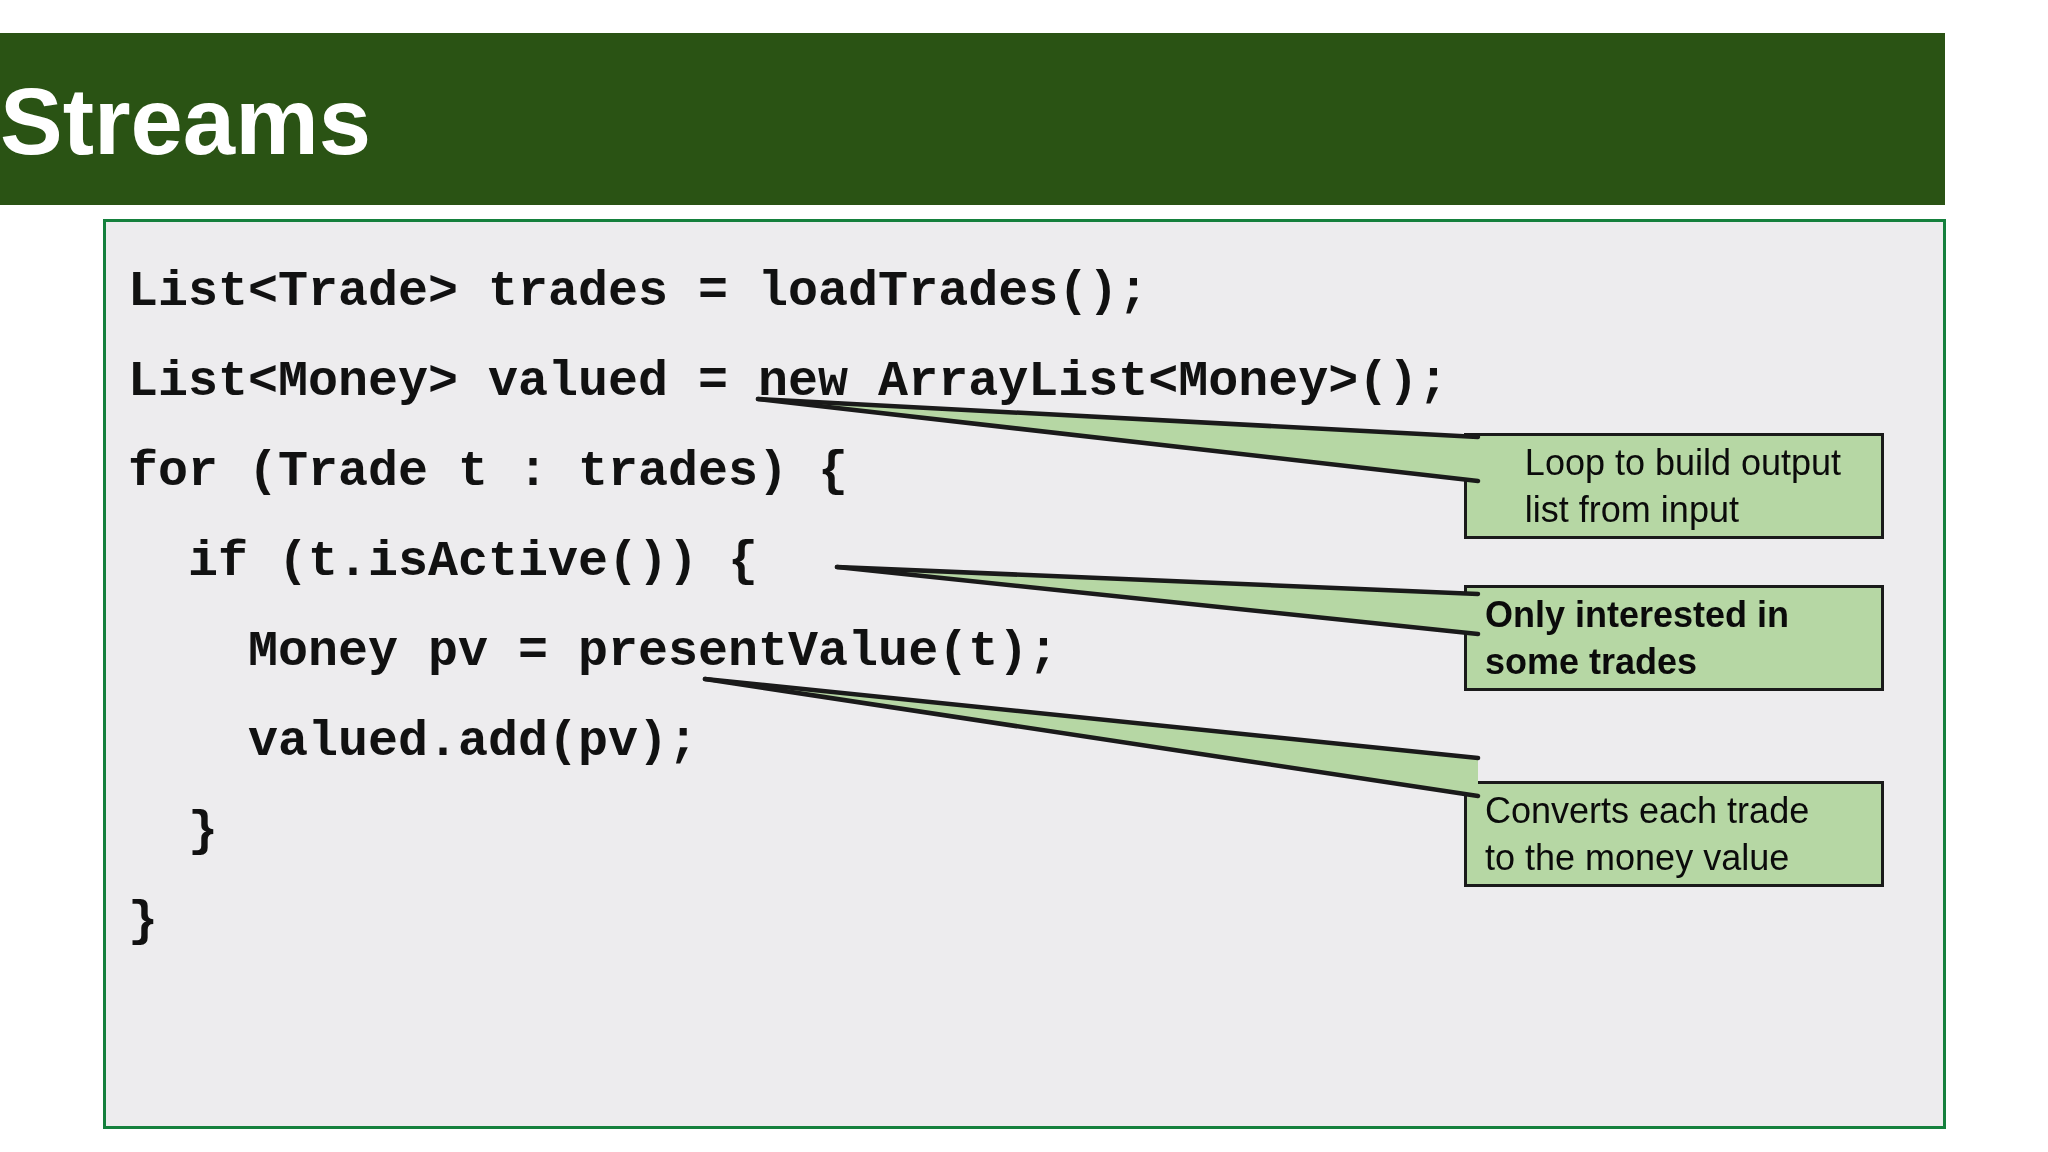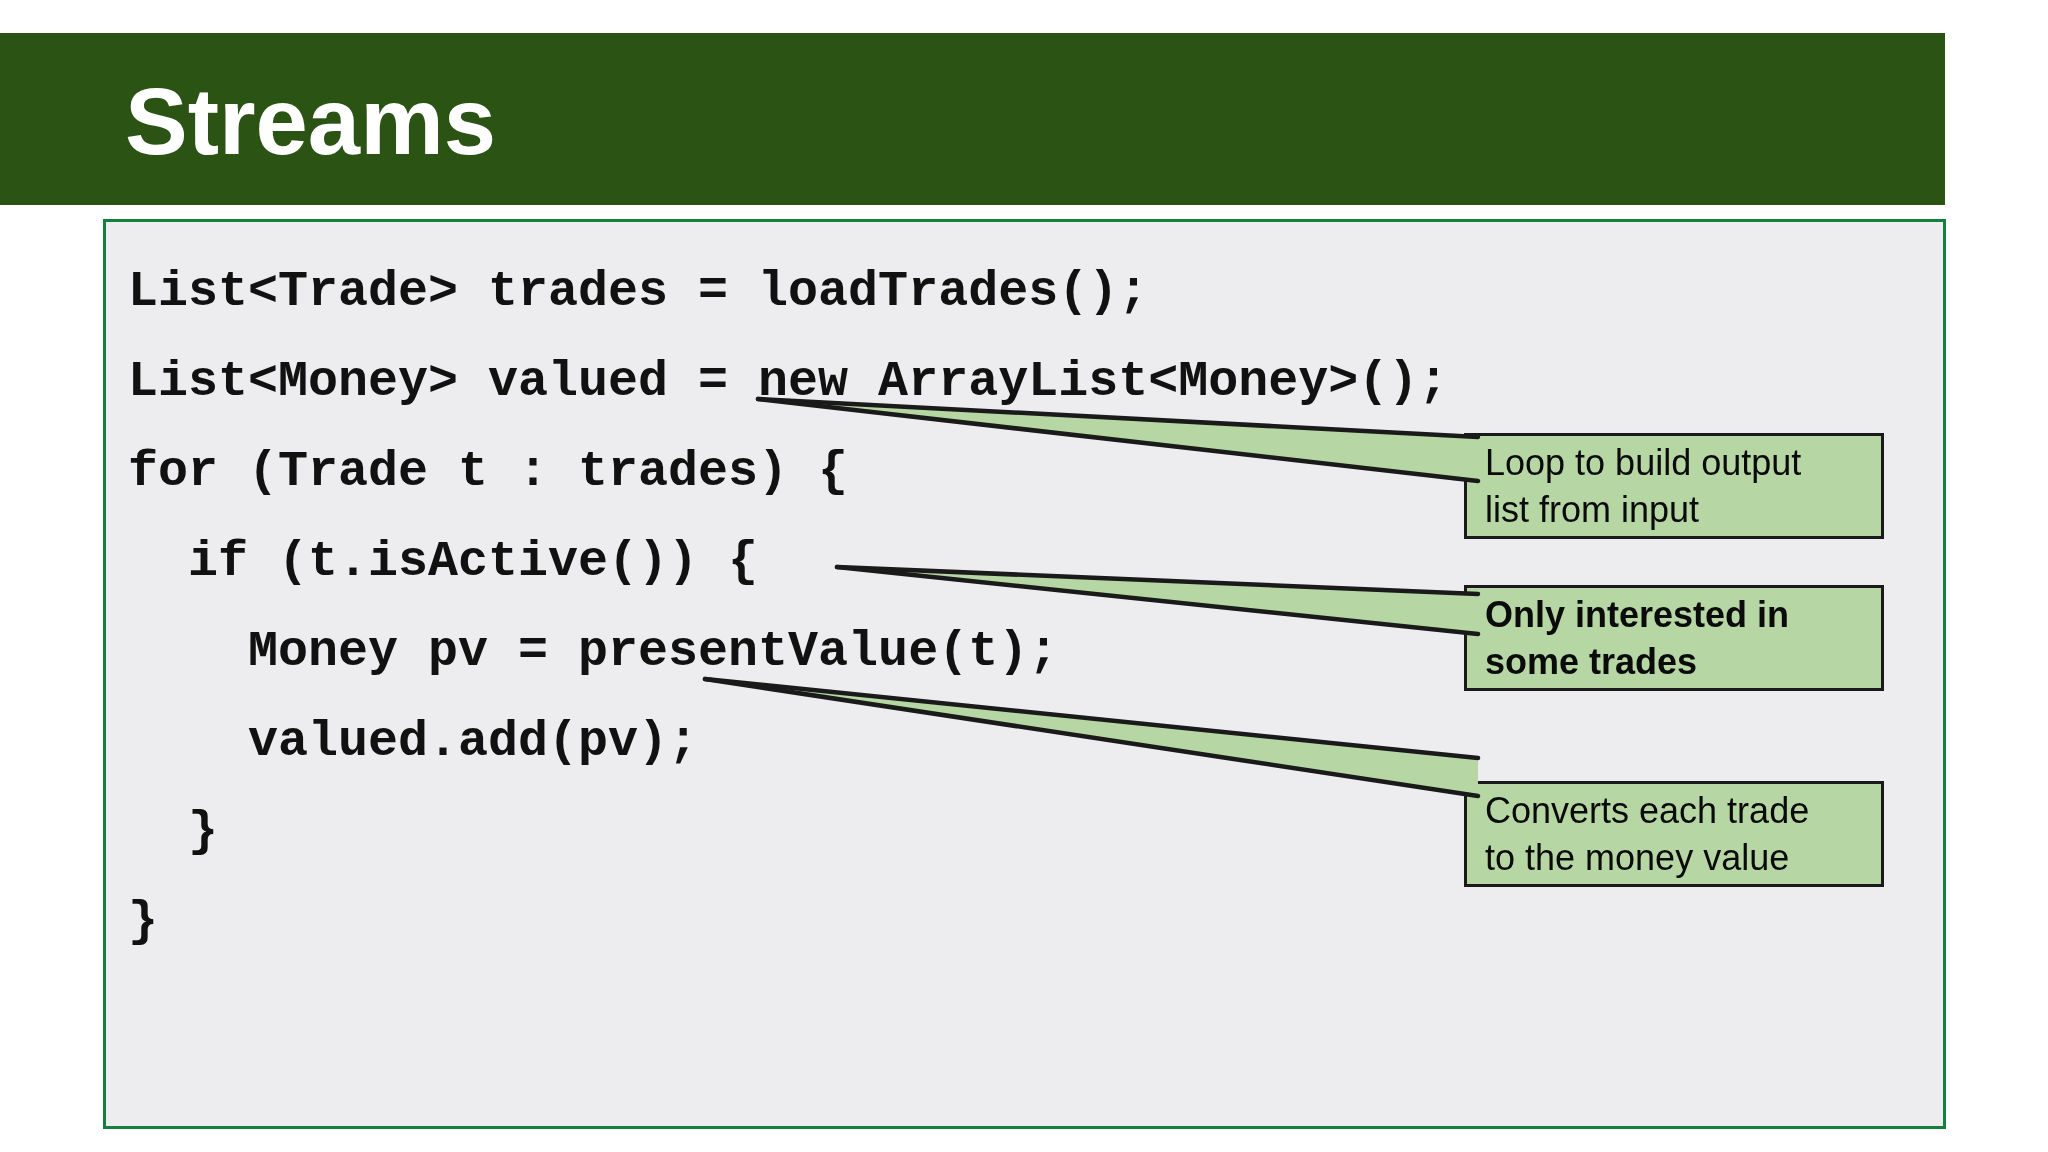--- a/index.html
+++ b/index.html
@@ -12,21 +12,20 @@
   }
   
   #header-bar{
     position:absolute;left:0;top:33px;
     width:1945px;height:172px;
     background:#2A5314;
     display:flex;align-items:center;
     padding-top:6px;box-sizing:border-box;
   }
   #slide-title{
-    margin-left:125px;
     color:#ffffff;
     font-size:94px;
     font-weight:bold;
     letter-spacing:0px;
     line-height:1;
   }
   
   #code-panel{
     position:absolute;left:103px;top:219px;
     width:1843px;height:910px;
@@ -55,21 +54,21 @@
     display:flex;align-items:center;
     z-index:2;
   }
   .callout .callout-text{
     padding-left:18px;
     font-size:36px;
     line-height:47px;
     color:#0B0B0B;
     white-space:pre-line;
   }
-  #callout-1{top:433px;}
+  #callout-1{top:433px;justify-content:center;}
   #callout-2{top:585px;font-weight:bold;}
   #callout-3{top:781px;}
   
   #leader-overlay{
     position:absolute;left:0;top:0;
     width:2048px;height:1152px;
     z-index:3;
     pointer-events:none;
   }
   .wedge-fill{fill:#B6D7A4;stroke:none;}

